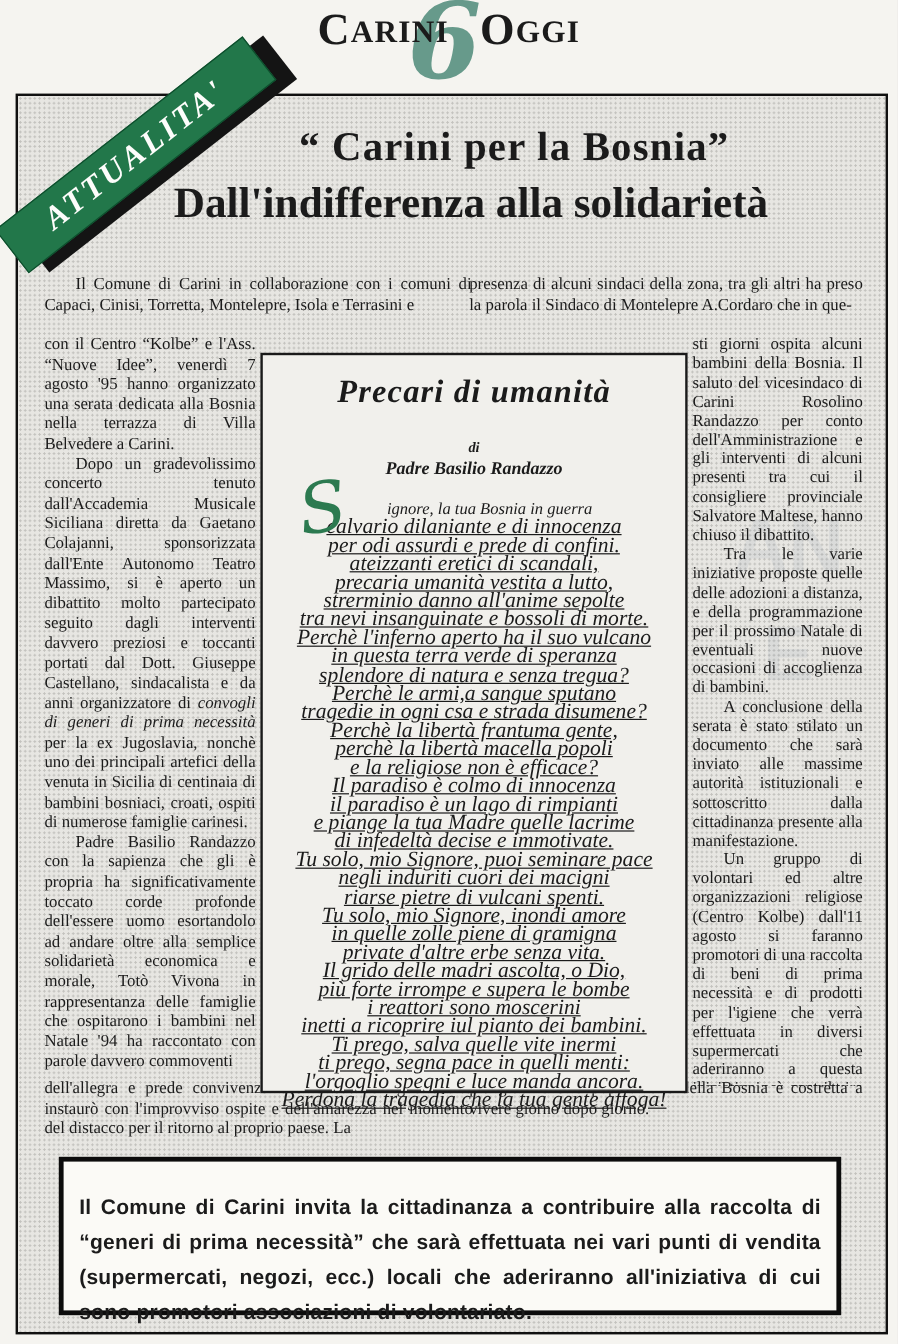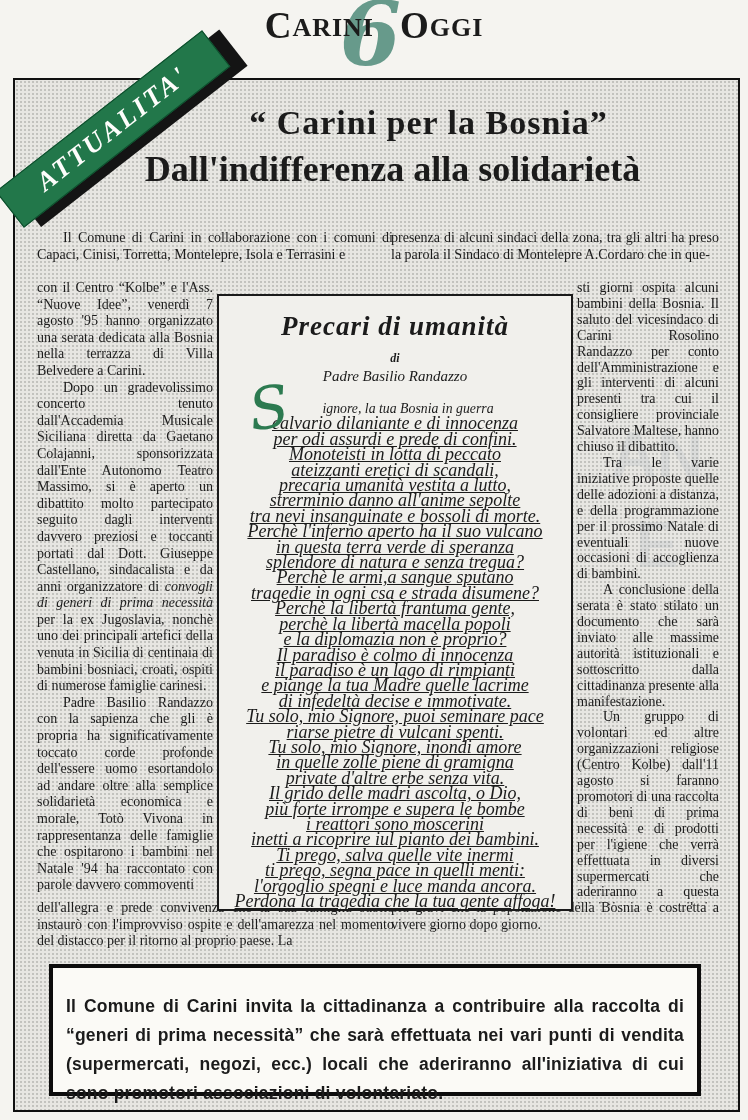--- a/index.html
+++ b/index.html
@@ -54,22 +54,22 @@
   .colR{position:absolute;left:562px;top:200px;width:142px;height:625px;overflow:hidden;line-height:15.9px;}
   .belowL{position:absolute;left:22px;top:820px;width:357px;}
   .belowR{position:absolute;left:376px;top:820px;width:328px;}
   .emph{font-weight:normal;font-style:italic;}
   
   .poembox{
     position:absolute;left:202px;top:214px;width:352px;height:613px;
     border:2px solid #1a1a1a;background:#f1f0ec;text-align:center;z-index:3;
   }
   .poem-title{font-size:27px;font-weight:bold;font-style:italic;margin-top:15px;letter-spacing:1px;}
-  .poem-di{font-size:12px;font-weight:bold;font-style:italic;margin-top:9px;}
-  .poem-author{font-size:15px;font-weight:normal;font-style:italic;margin-top:2px;}
+  .poem-di{font-size:12px;font-weight:bold;font-style:italic;margin-top:24px;}
+  .poem-author{font-size:15px;font-weight:bold;font-style:italic;margin-top:2px;}
   .poem-first{position:relative;margin-top:16px;font-size:13.8px;font-style:italic;line-height:15.4px;padding-left:26px;}
   .dropcap{
     position:absolute;left:30px;top:-22px;
     font-family:"DejaVu Serif", serif;font-style:italic;
     font-size:58px;line-height:58px;color:#2c7a50;transform:rotate(-8deg);
   }
   .pline{font-size:18px;font-style:italic;line-height:15.4px;text-decoration:underline;}
   
   .ghost{position:absolute;right:6px;top:330px;width:150px;height:260px;z-index:0;
     opacity:0.06;font-weight:bold;font-family:"Liberation Sans",sans-serif;
@@ -119,38 +119,38 @@
   <div class="poembox">
     <div class="poem-title">Precari di umanità</div>
     <div class="poem-di">di</div>
     <div class="poem-author">Padre Basilio Randazzo</div>
     <div class="poem-first">
       <span class="dropcap">S</span><span>ignore, la tua Bosnia in guerra</span>
     </div>
     <div>
         <div class="pline">calvario dilaniante e di innocenza</div>
         <div class="pline">per odi assurdi e prede di confini.</div>
-        <div class="pline">Monoteisti in lotta di peccato</div>
         <div class="pline">ateizzanti eretici di scandali,</div>
         <div class="pline">precaria umanità vestita a lutto,</div>
         <div class="pline">strerminio danno all'anime sepolte</div>
         <div class="pline">tra nevi insanguinate e bossoli di morte.</div>
         <div class="pline">Perchè l'inferno aperto ha il suo vulcano</div>
         <div class="pline">in questa terra verde di speranza</div>
         <div class="pline">splendore di natura e senza tregua?</div>
         <div class="pline">Perchè le armi,a sangue sputano</div>
         <div class="pline">tragedie in ogni csa e strada disumene?</div>
         <div class="pline">Perchè la libertà frantuma gente,</div>
         <div class="pline">perchè la libertà macella popoli</div>
-        <div class="pline">e la diplomazia non è proprio?</div>
+        <div class="pline">e la religiose non è efficace?</div>
         <div class="pline">Il paradiso è colmo di innocenza</div>
         <div class="pline">il paradiso è un lago di rimpianti</div>
         <div class="pline">e piange la tua Madre quelle lacrime</div>
         <div class="pline">di infedeltà decise e immotivate.</div>
         <div class="pline">Tu solo, mio Signore, puoi seminare pace</div>
+        <div class="pline">negli induriti cuori dei macigni</div>
         <div class="pline">riarse pietre di vulcani spenti.</div>
         <div class="pline">Tu solo, mio Signore, inondi amore</div>
         <div class="pline">in quelle zolle piene di gramigna</div>
         <div class="pline">private d'altre erbe senza vita.</div>
         <div class="pline">Il grido delle madri ascolta, o Dio,</div>
         <div class="pline">più forte irrompe e supera le bombe</div>
         <div class="pline">i reattori sono moscerini</div>
         <div class="pline">inetti a ricoprire iul pianto dei bambini.</div>
         <div class="pline">Ti prego, salva quelle vite inermi</div>
         <div class="pline">ti prego, segna pace in quelli menti:</div>

